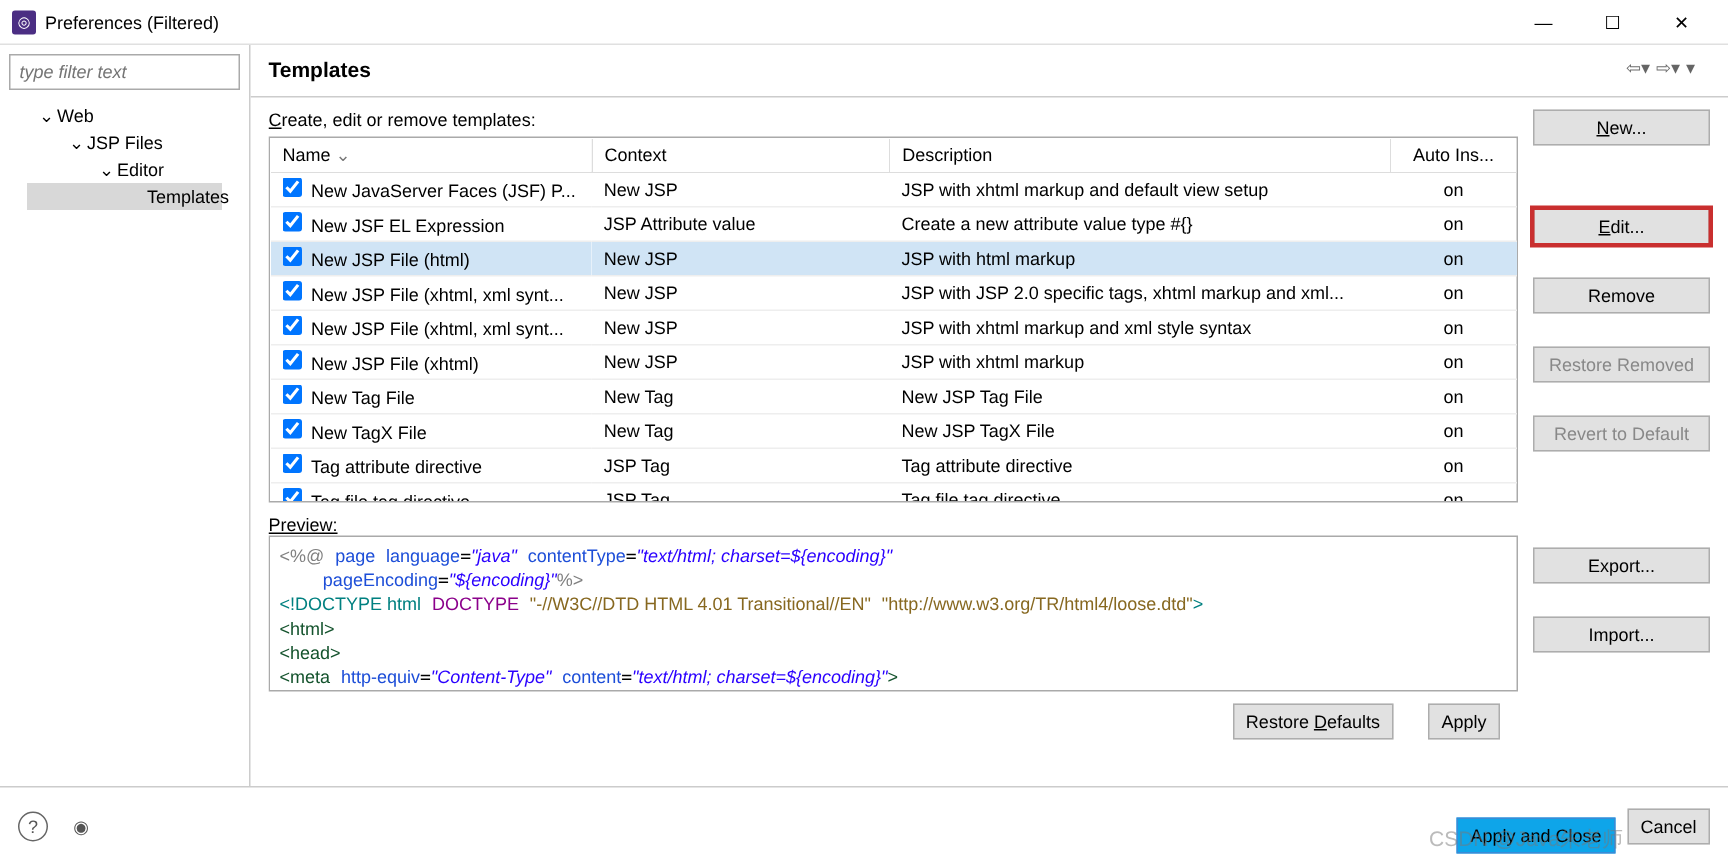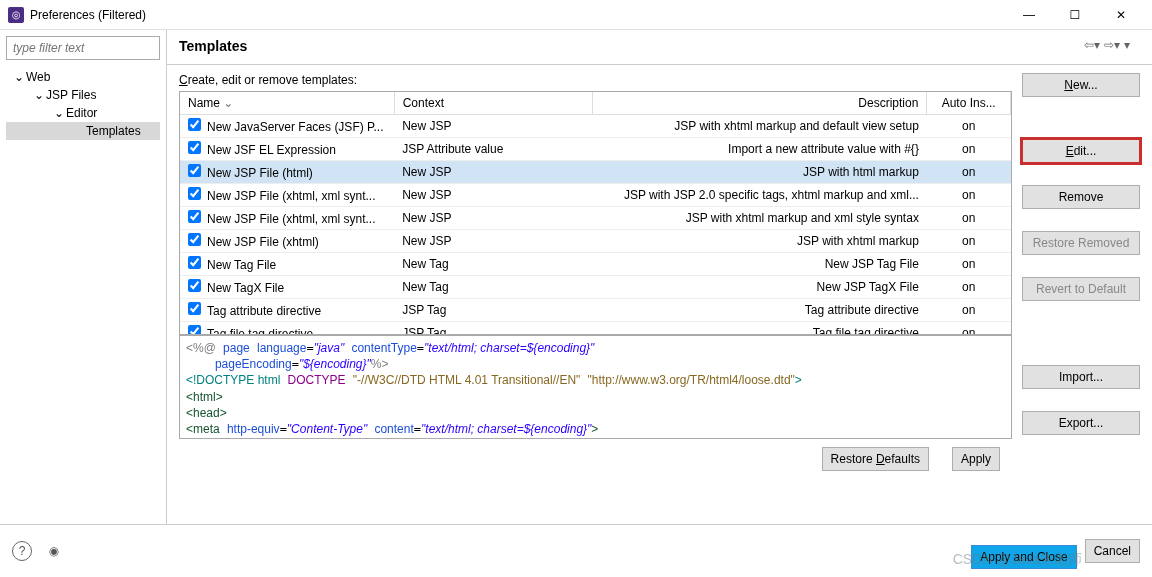--- a/index.html
+++ b/index.html
@@ -9,21 +9,21 @@
     .titlebar-icon { width: 16px; height: 16px; background: #4b2e83; border-radius: 2px; margin-right: 6px; display:flex; align-items:center; justify-content:center; }
     .titlebar-icon::before { content:"◎"; color:#fff; font-size:10px; }
     .titlebar-title { flex: 1; }
     .titlebar-controls { display: flex; gap: 0; }
     .titlebar-btn { width: 46px; height: 30px; display: flex; align-items: center; justify-content: center; cursor: pointer; }
     
     .main { flex: 1; display: flex; overflow: hidden; }
     
     .sidebar { width: 167px; border-right: 1px solid #ccc; display: flex; flex-direction: column; }
     .filter-input { margin: 6px; padding: 4px 6px; border: 1px solid #aaa; font-style: italic; color: #888; }
-    .tree { padding: 2px 6px; flex: 1; overflow: auto; }
+    .tree { padding: 2px 18px; flex: 1; overflow: auto; }
     .tree-item { padding: 2px 4px; cursor: pointer; white-space: nowrap; }
     .tree-item.l1 { padding-left: 8px; }
     .tree-item.l2 { padding-left: 28px; }
     .tree-item.l3 { padding-left: 48px; }
     .tree-item.l4 { padding-left: 68px; }
     .tree-item.selected { background: #d8d8d8; }
     .tree-caret { display: inline-block; width: 12px; }
     
     .content { flex: 1; display: flex; flex-direction: column; overflow: hidden; }
     .content-header { display: flex; align-items: center; padding: 8px 12px 10px 12px; border-bottom: 1px solid #ccc; }
@@ -37,21 +37,21 @@
     
     .table-wrap { border: 1px solid #aaa; overflow: auto; height: 244px; }
     table { width: 100%; border-collapse: collapse; }
     th { background: #fff; text-align: left; padding: 4px 8px; border-right: 1px solid #ddd; border-bottom: 1px solid #ddd; font-weight: normal; position: sticky; top: 0; }
     th.sorted::after { content: " ⌄"; color: #777; }
     td { padding: 3px 8px; border-bottom: 1px solid #eee; white-space: nowrap; overflow: hidden; text-overflow: ellipsis; }
     tr.selected td { background: #d0e4f5; }
     .chk { margin-right: 6px; }
     .col-name { width: 205px; max-width: 205px; }
     .col-ctx { width: 190px; max-width: 190px; margin-left: 29px; }
-    .col-desc { width: 320px; max-width: 320px; text-align: right; }
+    .col-desc { width: 320px; max-width: 320px; }
     .col-auto { width: 80px; text-align: center; }
     
     .preview-label { margin-top: 8px; }
     .preview-box { border: 1px solid #aaa; padding: 4px 6px; font-family: Consolas, monospace; font-size: 12px; overflow: auto; height: 104px; white-space: pre; line-height: 1.35; }
     .c-tag { color: #14532d; }
     .c-attr { color: #1d4ed8; }
     .c-str { color: #2a00ff; font-style: italic; }
     .c-comm { color: #008080; }
     .c-doctype-kw { color: #8b008b; }
     .c-doctype-str { color: #876820; }
@@ -119,21 +119,21 @@
             <tbody id="tbody">
                 <tr>
                   <td class="col-name"><input type="checkbox" class="chk" checked="" style="">New JavaServer Faces (JSF) P...</td>
                   <td class="col-ctx">New JSP</td>
                   <td class="col-desc">JSP with xhtml markup and default view setup</td>
                   <td class="col-auto">on</td>
                 </tr>
                 <tr>
                   <td class="col-name"><input type="checkbox" class="chk" checked="" style="">New JSF EL Expression</td>
                   <td class="col-ctx">JSP Attribute value</td>
-                  <td class="col-desc">Import a new attribute value with #{}</td>
+                  <td class="col-desc">Create a new attribute value type #{}</td>
                   <td class="col-auto">on</td>
                 </tr>
                 <tr class="selected">
                   <td class="col-name"><input type="checkbox" class="chk" checked="" style="">New JSP File (html)</td>
                   <td class="col-ctx">New JSP</td>
                   <td class="col-desc">JSP with html markup</td>
                   <td class="col-auto">on</td>
                 </tr>
                 <tr>
                   <td class="col-name"><input type="checkbox" class="chk" checked="" style="">New JSP File (xhtml, xml synt...</td>
@@ -174,42 +174,43 @@
                 <tr>
                   <td class="col-name"><input type="checkbox" class="chk" checked="" style="">Tag file tag directive</td>
                   <td class="col-ctx">JSP Tag</td>
                   <td class="col-desc">Tag file tag directive</td>
                   <td class="col-auto">on</td>
                 </tr>
               </tbody>
           </table>
         </div>
 
+        <div class="preview-label"><span style="text-decoration:underline">Preview:</span></div>
         <div class="preview-box"><span class="c-dir">&lt;%@</span> <span class="c-attr">page</span> <span class="c-attr">language</span>=<span class="c-str">"java"</span> <span class="c-attr">contentType</span>=<span class="c-str">"text/html; charset=${encoding}"</span>
     <span class="c-attr">pageEncoding</span>=<span class="c-str">"${encoding}"</span><span class="c-dir">%&gt;</span>
 <span class="c-comm">&lt;!DOCTYPE html</span> <span class="c-doctype-kw">DOCTYPE</span> <span class="c-doctype-str">"-//W3C//DTD HTML 4.01 Transitional//EN"</span> <span class="c-doctype-str">"http://www.w3.org/TR/html4/loose.dtd"</span><span class="c-comm">&gt;</span>
 <span class="c-tag">&lt;html&gt;</span>
 <span class="c-tag">&lt;head&gt;</span>
 <span class="c-tag">&lt;meta</span> <span class="c-attr">http-equiv</span>=<span class="c-str">"Content-Type"</span> <span class="c-attr">content</span>=<span class="c-str">"text/html; charset=${encoding}"</span><span class="c-tag">&gt;</span></div>
 
         <div class="footer-actions">
           <div class="btn"><span>Restore <u>D</u>efaults</span></div>
           <div class="btn">Apply</div>
         </div>
       </div>
 
       <div class="btn-col">
         <div class="btn"><u>N</u>ew...</div>
         <div class="btn highlight"><u>E</u>dit...</div>
         <div class="btn">Remove</div>
         <div class="btn disabled">Restore Removed</div>
         <div class="btn disabled">Revert to Default</div>
         <div class="spacer"></div>
+        <div class="btn">Export...</div>
         <div class="btn">Import...</div>
-        <div class="btn">Export...</div>
       </div>
     </div>
 
   </div>
 </div>
 
 <div class="bottom-bar">
   <div class="left">
     <div class="help-icon">?</div>
     <div class="help-icon" style="border-width:0">◉</div>

